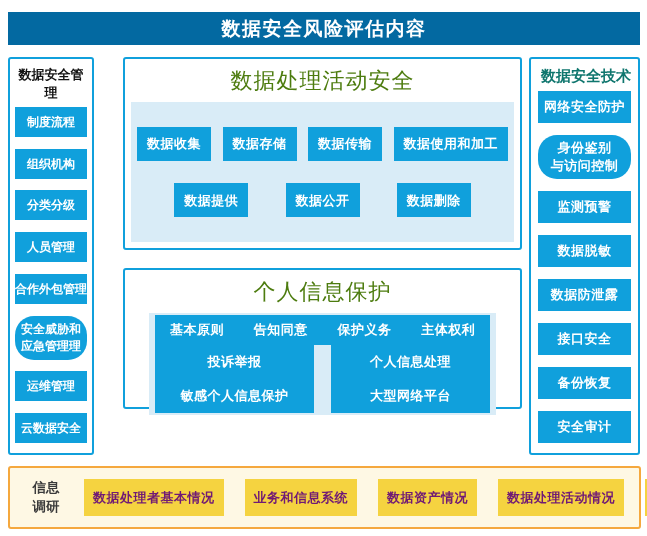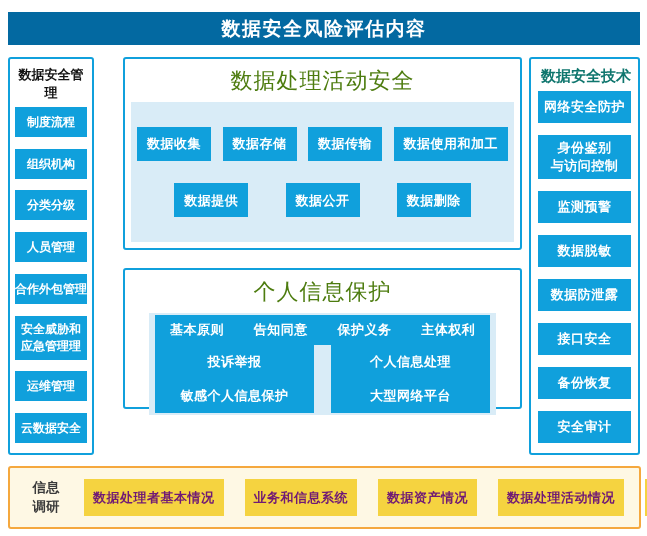--- a/index.html
+++ b/index.html
@@ -26,21 +26,21 @@
     background:#10A0DC;color:#ffffff;font-weight:bold;
     display:flex;align-items:center;justify-content:center;text-align:center;
     letter-spacing:1px;line-height:1.35;white-space:pre-line;box-sizing:border-box;
   }
   
   .left-box{left:8px;top:57px;width:86px;height:398px;padding:0 5px 10px;}
   .left-box .btn{font-size:12px;height:30px;letter-spacing:0;}
   .right-box{left:529px;top:57px;width:111px;height:398px;padding:0 7px 10px;}
   .right-box .btn{font-size:13px;height:32px;letter-spacing:0.5px;}
   .stack{flex:1;display:flex;flex-direction:column;justify-content:space-between;}
-  .stack .btn.tall{height:44px;}
+  .stack .btn.tall{height:44px;border-radius:19px;}
   
   .mid-top{left:123px;top:57px;width:399px;height:193px;padding:0 6px 6px;}
   .mid-bottom{left:123px;top:268px;width:399px;height:141px;padding:0 24px 6px;}
   .panel{
     flex:1;background:#D9ECF7;display:flex;flex-direction:column;
     justify-content:space-evenly;padding:2px 6px;box-sizing:border-box;
   }
   .hrow{display:flex;align-items:center;}
   .row-between{justify-content:space-between;}
   .row-evenly{justify-content:space-evenly;}

